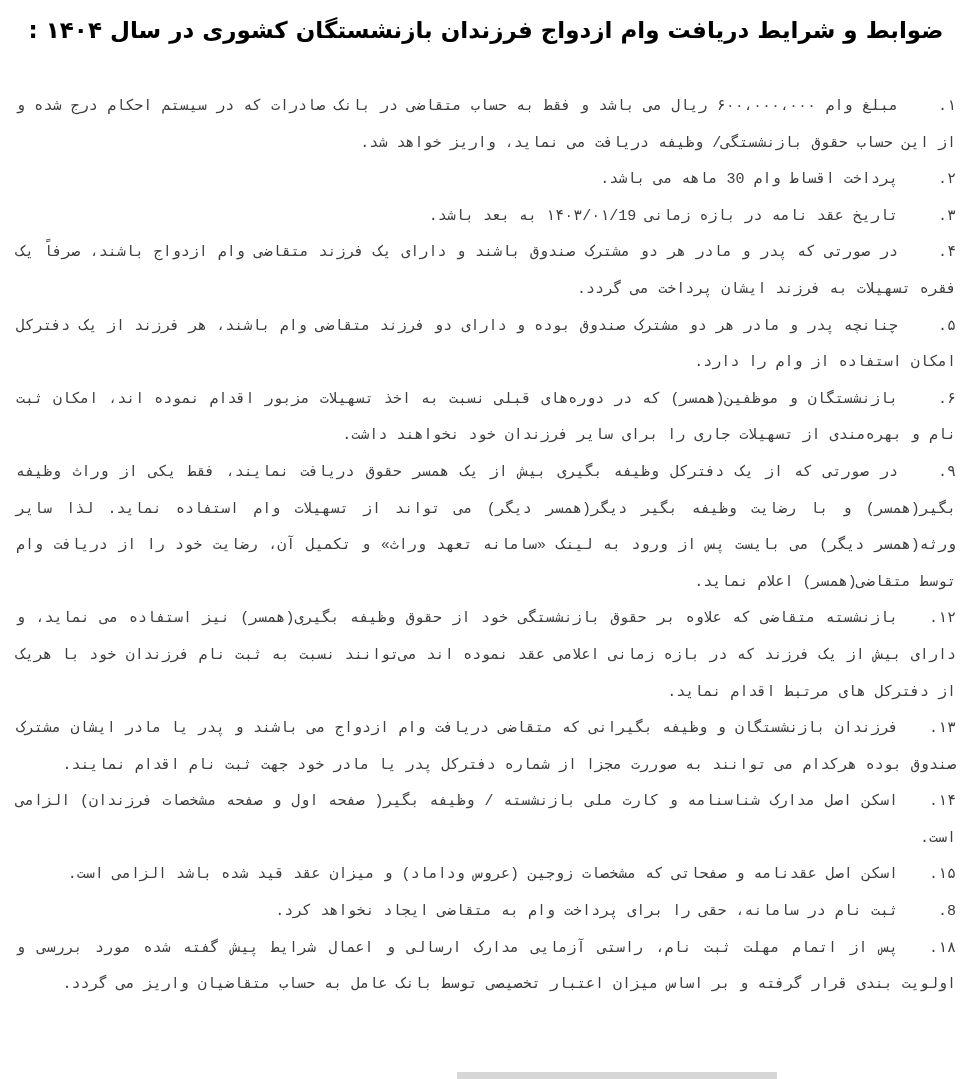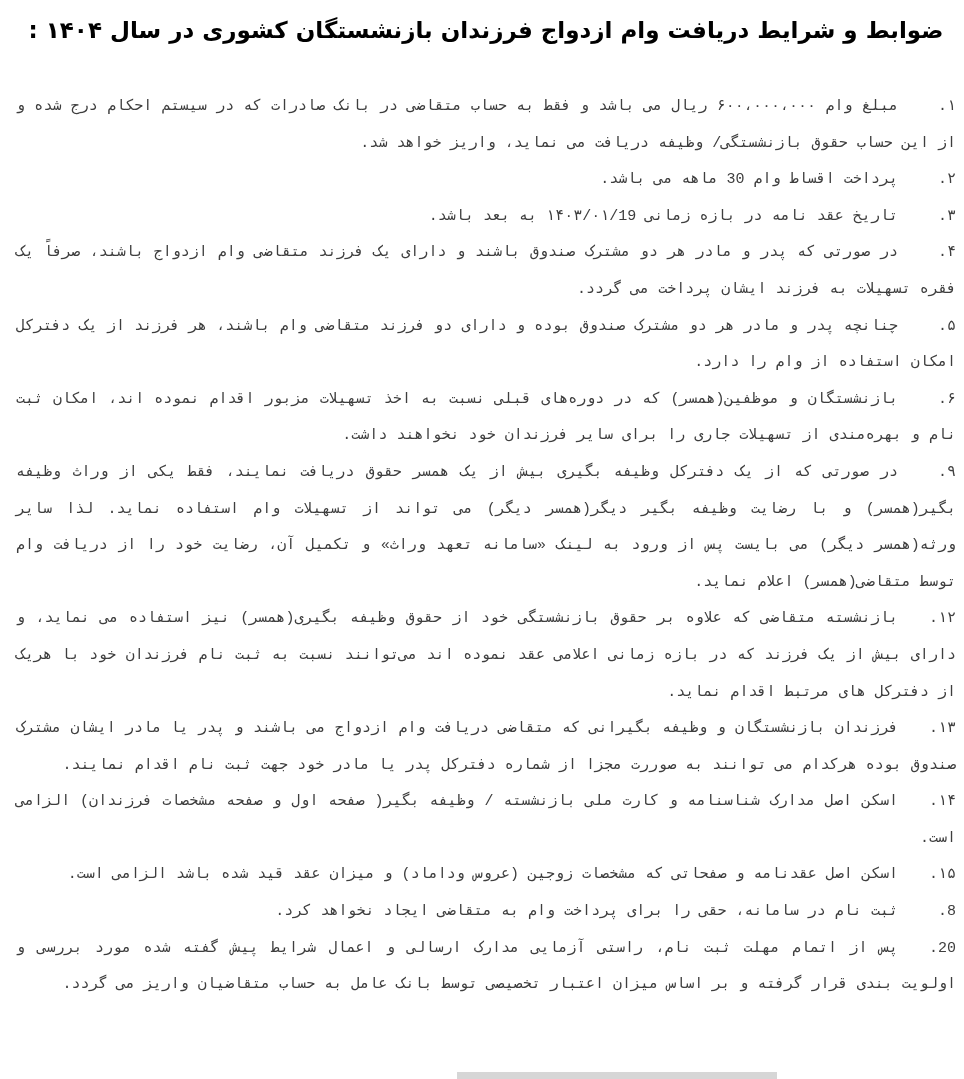--- a/index.html
+++ b/index.html
@@ -83,18 +83,18 @@
 
     <div class="item"><span class="num">۱۳.</span><span>فرزندان بازنشستگان و وظیفه بگیرانی که متقاضی دریافت وام ازدواج می باشند و پدر یا مادر ایشان مشترک صندوق بوده هرکدام می توانند به صوررت مجزا از شماره دفترکل پدر یا مادر خود جهت ثبت نام اقدام نمایند.</span></div>
 
     <div class="item"><span class="num">۱۴.</span><span>اسکن اصل مدارک شناسنامه و کارت ملی بازنشسته / وظیفه بگیر( صفحه اول و صفحه مشخصات فرزندان) الزامی است.</span></div>
 
     <div class="item"><span class="num">۱۵.</span><span>اسکن اصل عقدنامه و صفحاتی که مشخصات زوجین (عروس وداماد) و میزان عقد قید شده باشد الزامی است.</span></div>
 
 
     <div class="item"><span class="num">8.</span><span>ثبت نام در سامانه، حقی را برای پرداخت وام به متقاضی ایجاد نخواهد کرد.</span></div>
 
-    <div class="item"><span class="num">20.</span><span>پس از اتمام مهلت ثبت نام، راستی آزمایی مدارک ارسالی و اعمال شرایط پیش گفته شده مورد بررسی و اولویت بندی قرار گرفته و بر اساس میزان اعتبار تخصیصی توسط بانک عامل به حساب متقاضیان واریز می گردد.</span></div>
+    <div class="item"><span class="num">۱۸.</span><span>پس از اتمام مهلت ثبت نام، راستی آزمایی مدارک ارسالی و اعمال شرایط پیش گفته شده مورد بررسی و اولویت بندی قرار گرفته و بر اساس میزان اعتبار تخصیصی توسط بانک عامل به حساب متقاضیان واریز می گردد.</span></div>
 
   </div>
 </div>
 
 <div class="bottom-bar"></div>
 
 </body></html>

